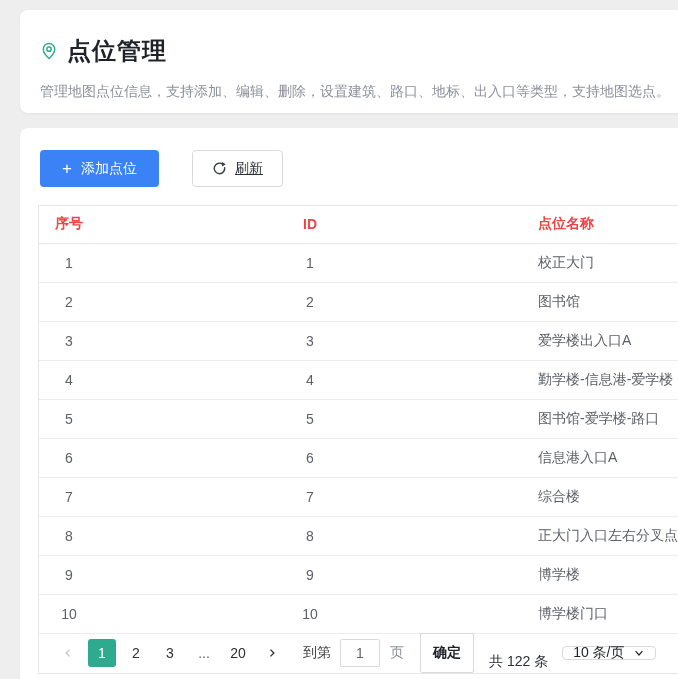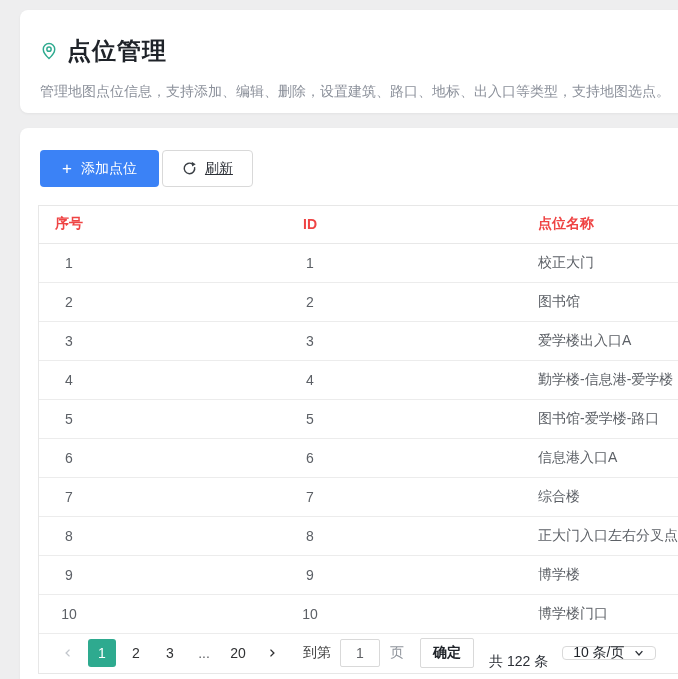--- a/index.html
+++ b/index.html
@@ -29,21 +29,21 @@
   .page-title{font-size:24px;font-weight:700;color:#1f2329;letter-spacing:1px;}
   .page-desc{font-size:14px;color:#8b909a;line-height:20px;}
 
   .card-main{top:128px;bottom:-20px;padding:22px 0 0 18px;}
   .toolbar{display:flex;align-items:center;margin-left:2px;}
   .btn{display:inline-flex;align-items:center;justify-content:center;height:37px;
        border-radius:4px;font-size:14px;cursor:pointer;border:none;background:none;}
   .btn-add{background:var(--primary-blue,#3b82f6);color:#fff;padding:0 22px;gap:9px;}
   .btn-add .plus{font-size:17px;font-weight:400;line-height:1;}
   .btn-refresh{background:#fff;border:1px solid #d9d9d9;color:#2b2f36;padding:0 19px;
-               margin-left:3px;gap:8px;text-decoration:underline;}
+               margin-left:33px;gap:8px;text-decoration:underline;}
   .refresh-icon{display:inline-flex;width:15px;height:15px;}
 
   .table-box{
     margin-top:18px;
     width:882px;
     border:1px solid #e7e7e7;
     background:#fff;
   }
   table{border-collapse:collapse;width:100%;table-layout:fixed;}
   col.c-index{width:60px;}
@@ -74,21 +74,21 @@
   .page-arrow.disabled{color:#c3c7cd;}
   .page-ellipsis{color:#606266;cursor:default;}
   .goto-label{color:#404040;margin-left:14px;}
   .unit-label{color:#8f949c;margin:0 4px 0 0;}
   .goto-input{
     width:40px;height:28px;margin:0 10px 0 9px;border:1px solid #d9d9d9;border-radius:2px;
     text-align:center;font-size:14px;color:#606266;outline:none;
     font-family:"Liberation Sans","DejaVu Sans",sans-serif;
   }
   .btn-confirm{
-    height:30px;padding:0 12px;margin-left:12px;background:#fff;
+    height:40px;padding:0 12px;margin-left:12px;background:#fff;
     border:1px solid #d9d9d9;border-radius:2px;font-size:14px;font-weight:700;color:#1f2329;
   }
   .total-text{margin-left:15px;color:#2b2f36;margin-top:17px;}
   .size-select{
     height:14px;margin-left:14px;padding:0 10px;
     border:1px solid #d9d9d9;border-radius:4px;background:#fff;
     display:inline-flex;align-items:center;gap:8px;color:#1f2329;cursor:pointer;
   }
   .chev-icon{display:inline-flex;width:12px;height:12px;}
 </style>

